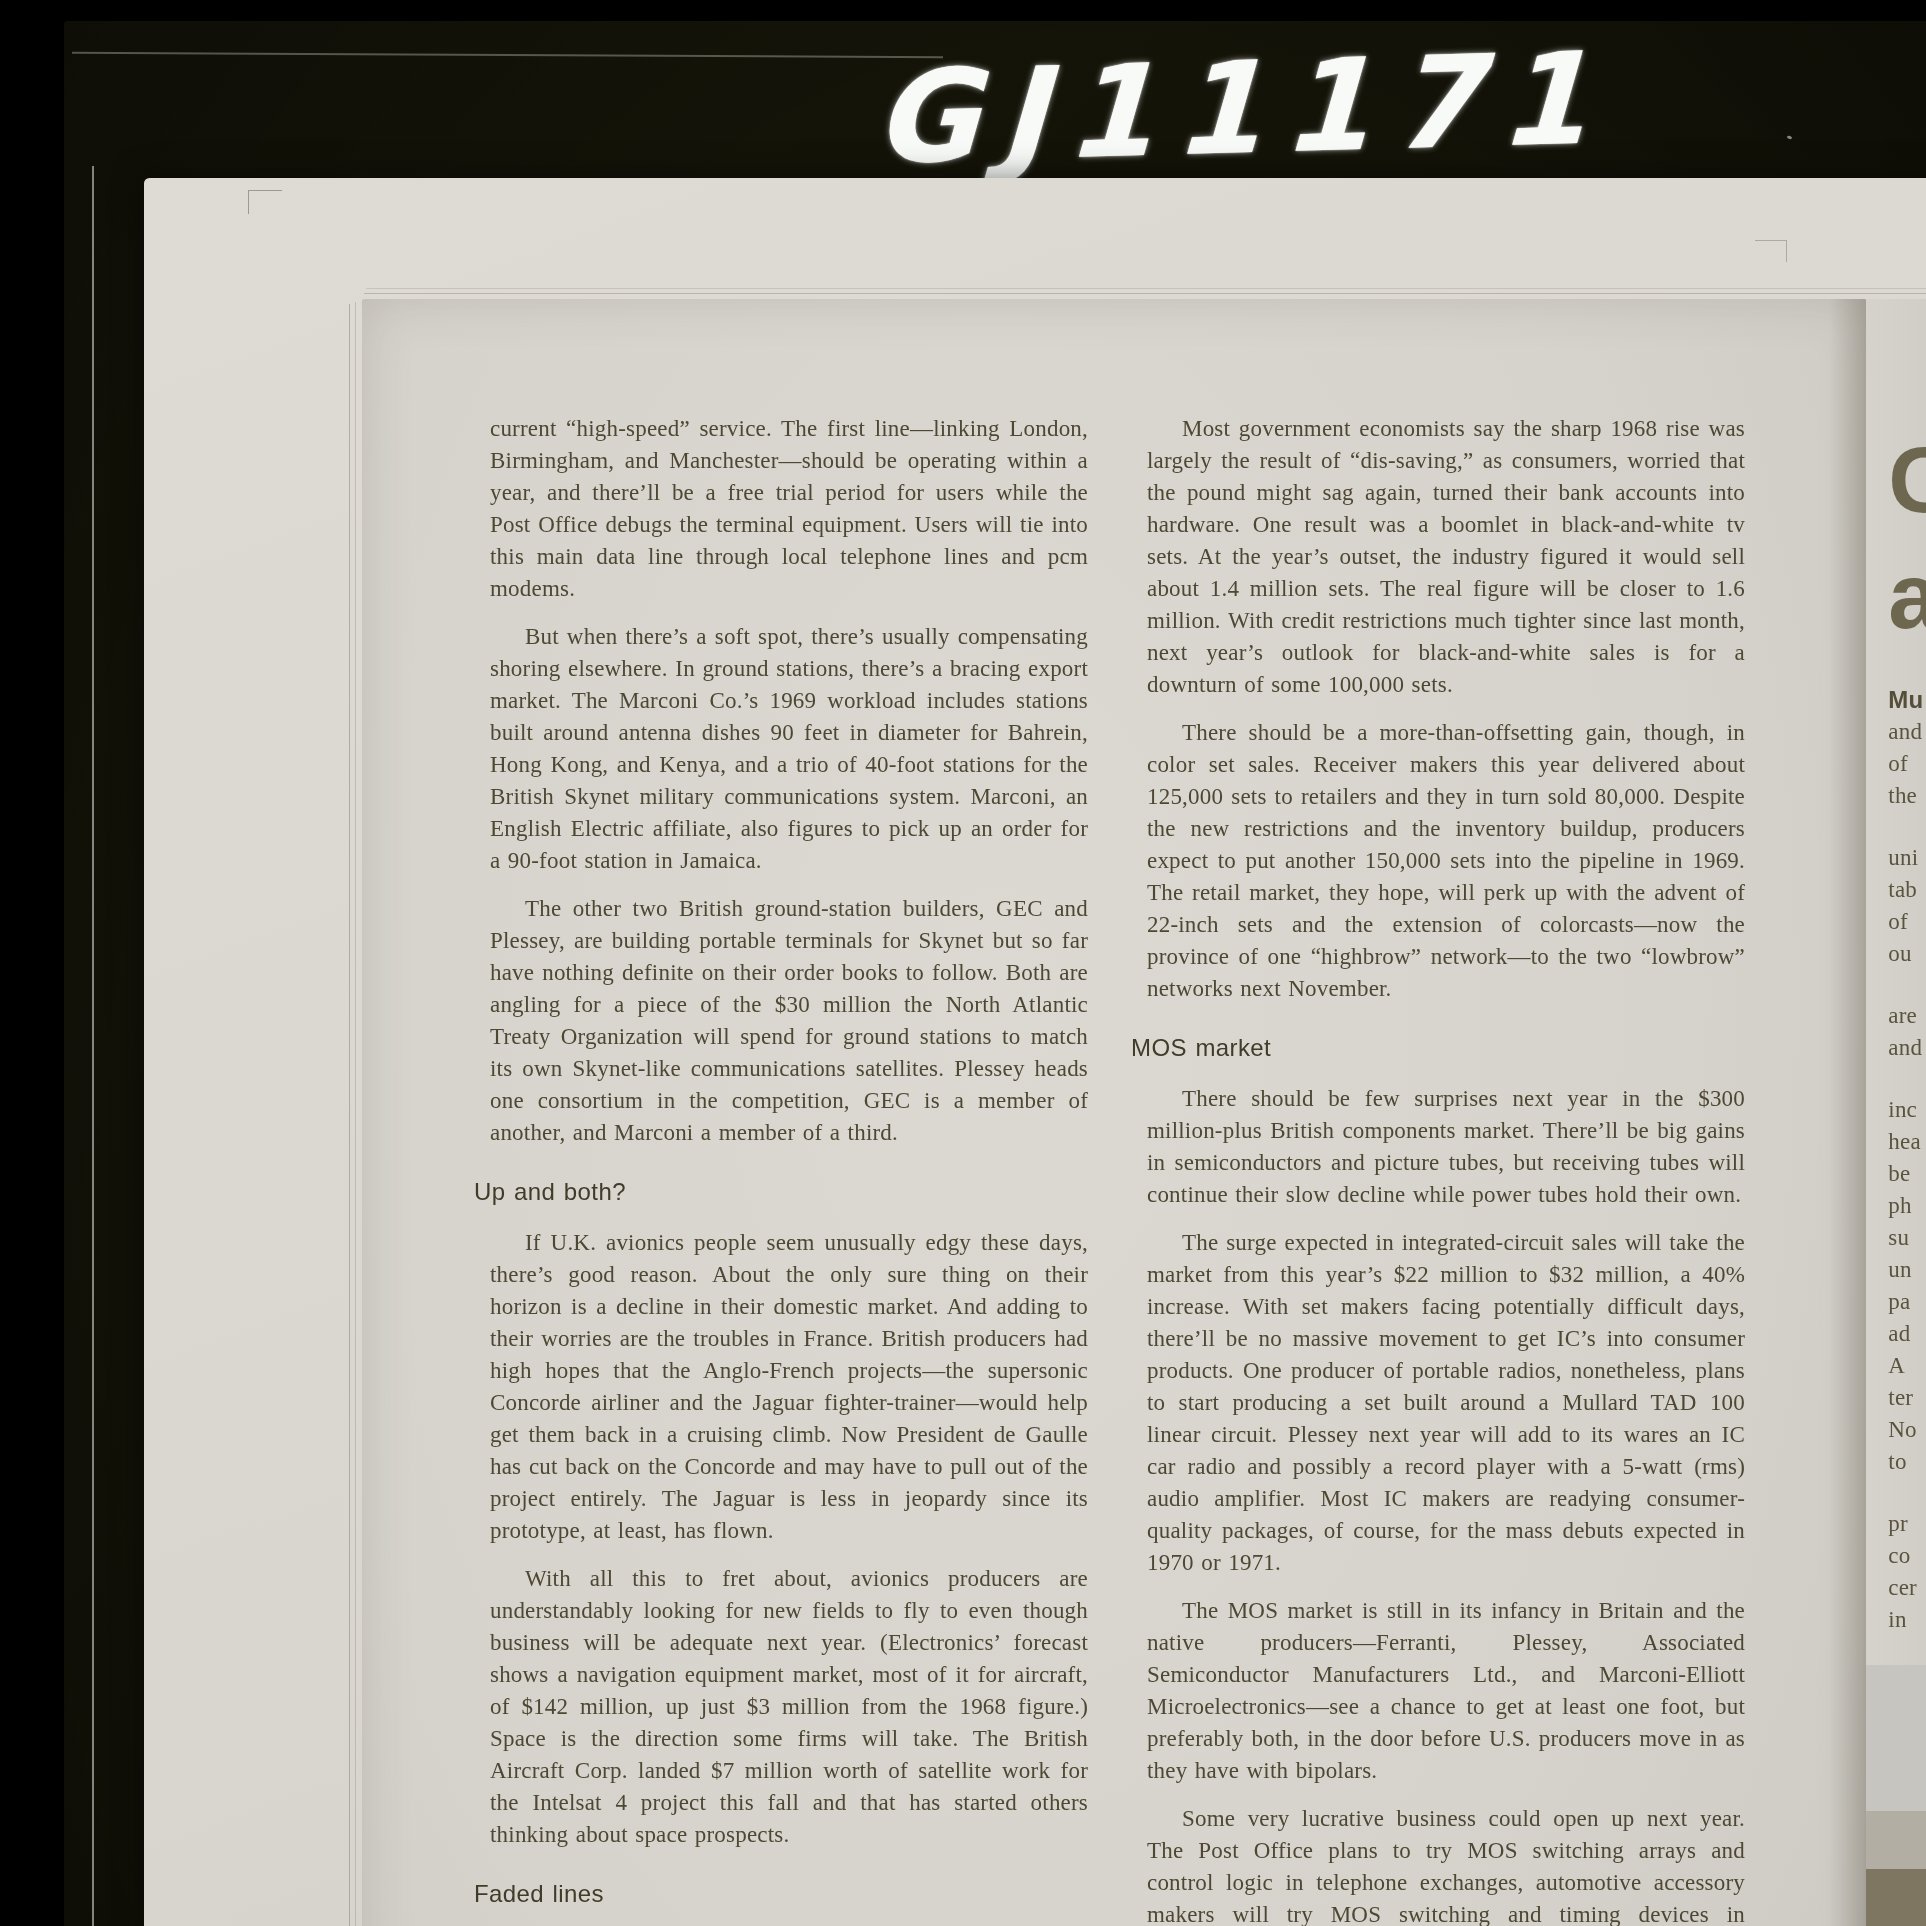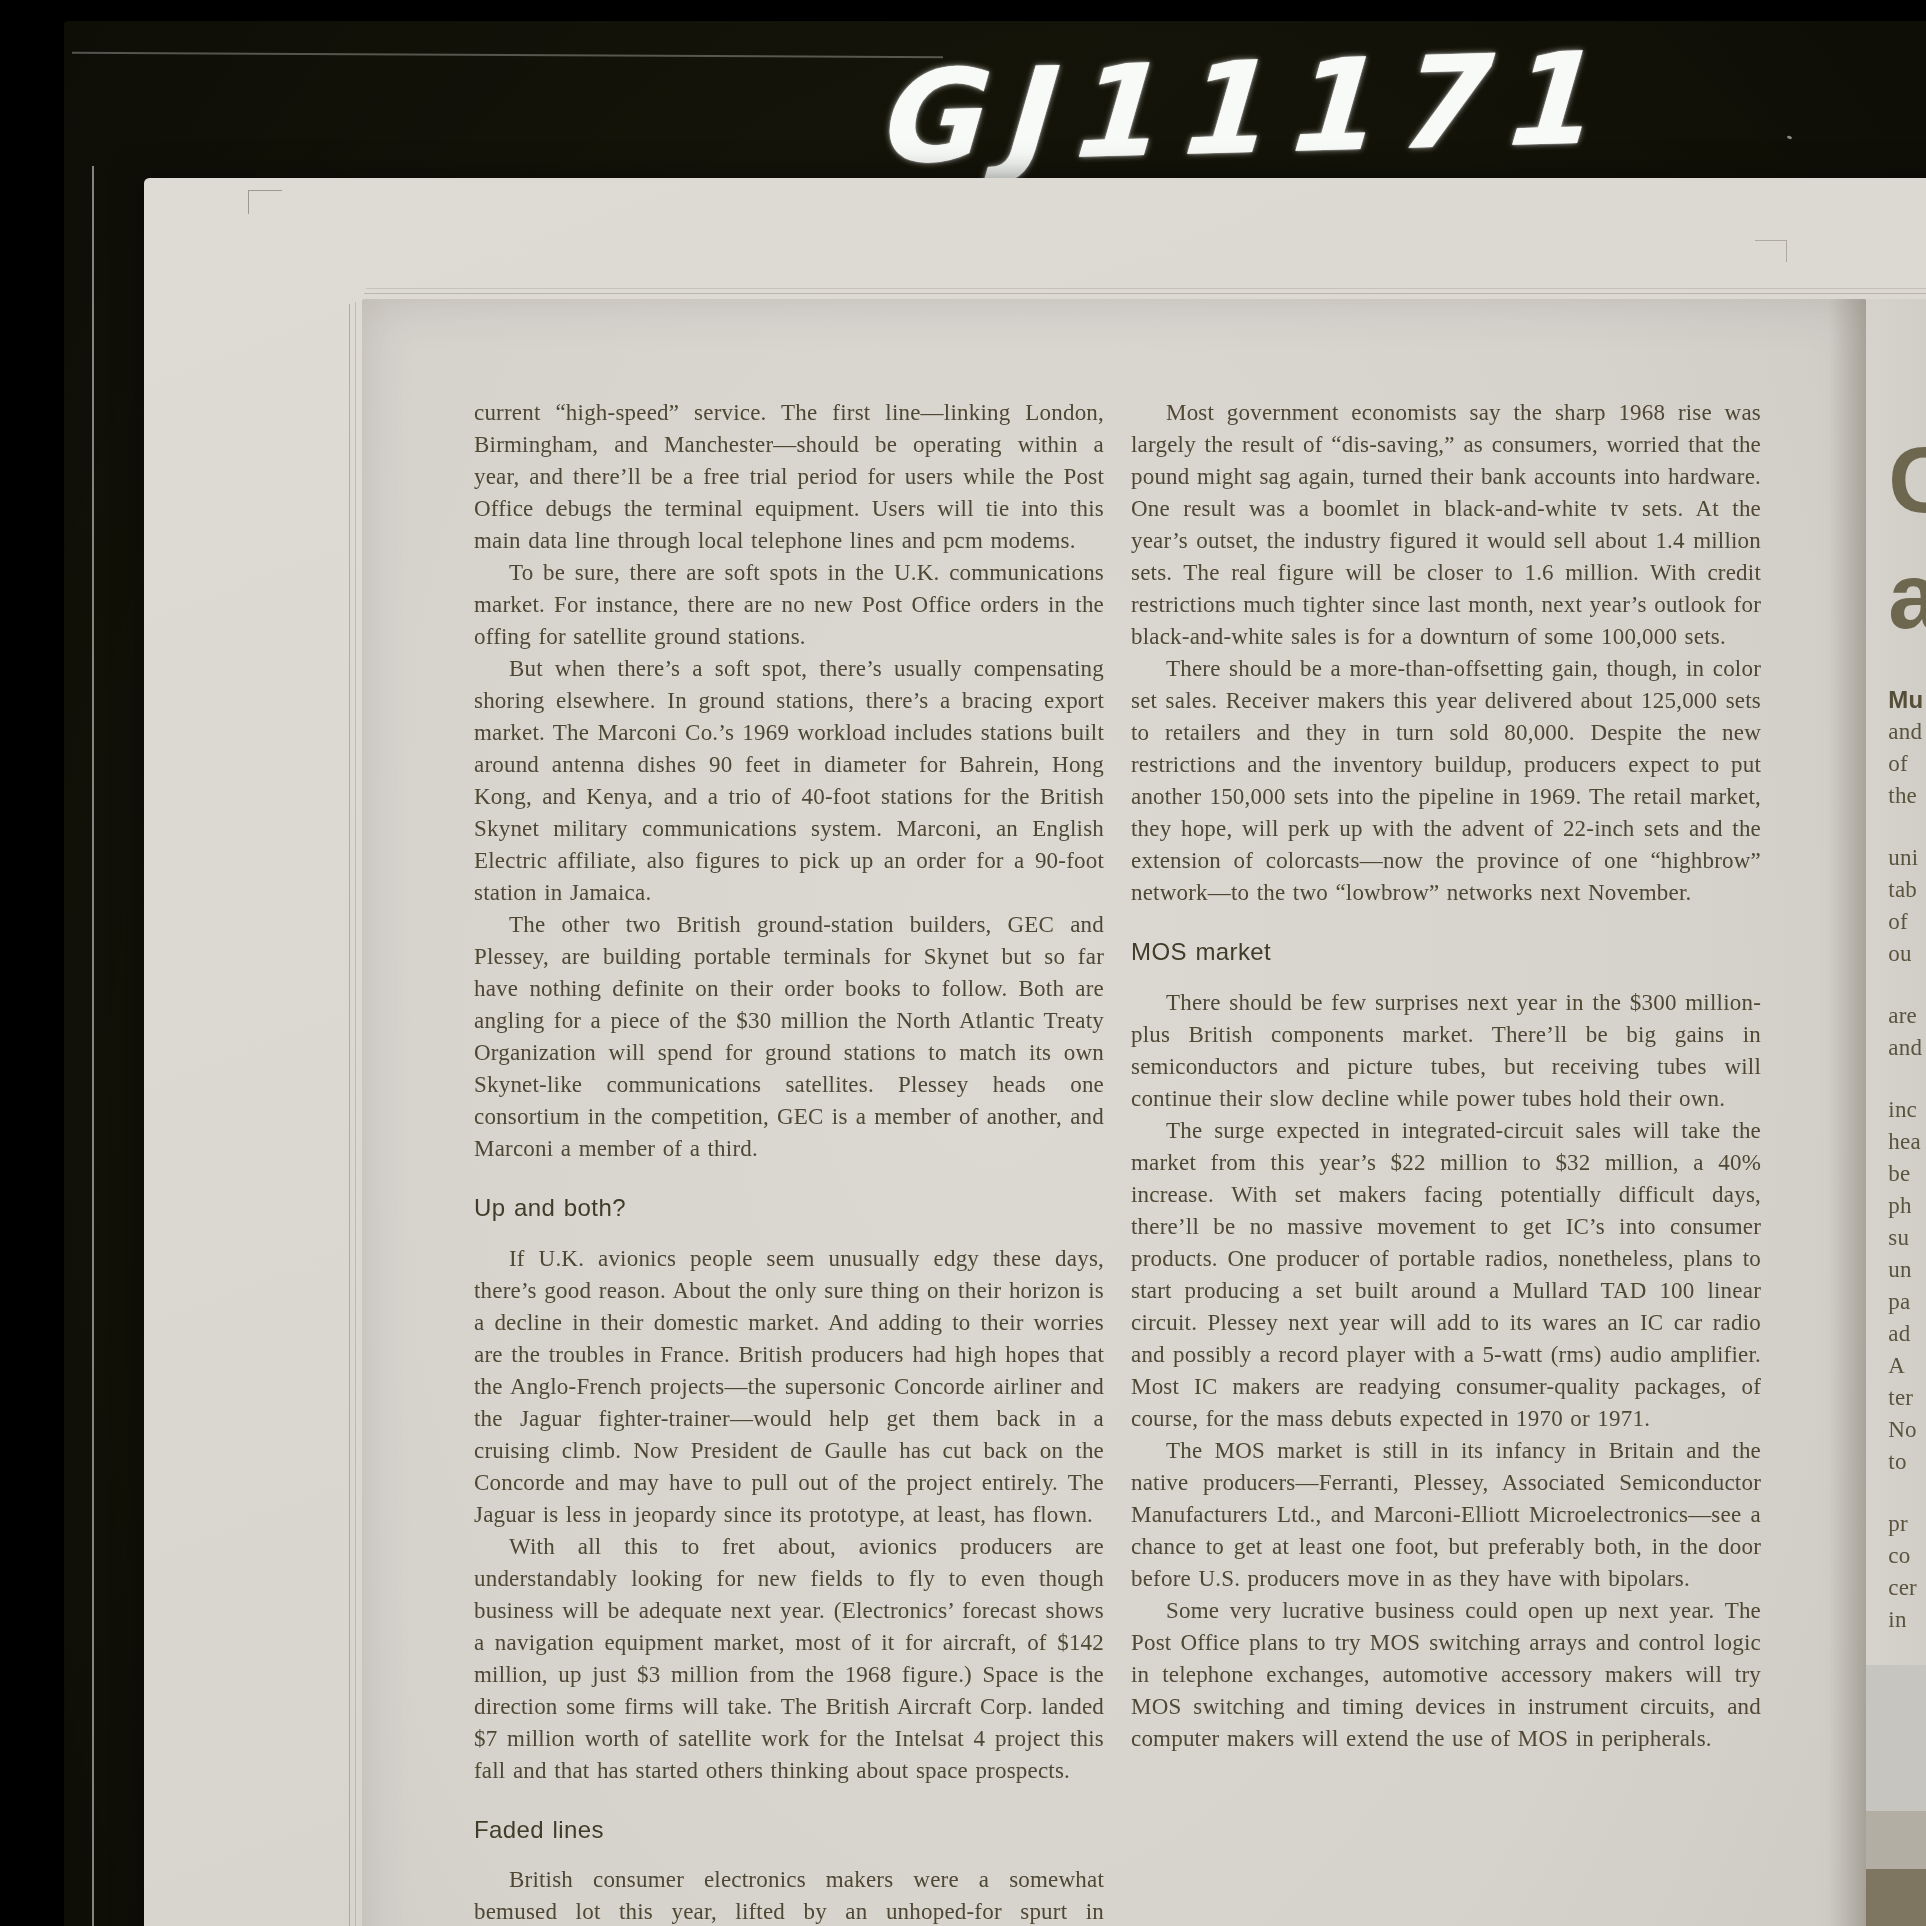--- a/index.html
+++ b/index.html
@@ -35,21 +35,21 @@
   .mag-page{position:absolute;left:362px;top:299px;width:1504px;height:2173px;
         background:radial-gradient(ellipse at 42% 32%,#dcd9d3 0%,#d6d3cd 55%,#cac7c1 100%);
         border-radius:2.3px;box-shadow:inset 0 0 50px rgba(70,65,50,.16);}
   .page-fold{position:absolute;right:0;top:0;bottom:0;width:37px;
         background:linear-gradient(to right,transparent,rgba(90,84,66,.28));}
 
   .columns{position:absolute;left:112px;top:98px;width:1287px;height:1980px;
         display:flex;gap:27px;overflow:hidden;}
   .col{flex:0 0 630px;width:630px;text-align:justify;color:#4e4733;
         font-size:23px;line-height:32px;letter-spacing:0.2px;word-spacing:1.5px;overflow:hidden;}
-  .body-p{margin:0;text-indent:35px;}
+  .body-p{margin:16px;text-indent:35px;}
   .body-p.noindent{text-indent:0;}
   .col-head{font-family:"Liberation Sans","DejaVu Sans",sans-serif;font-weight:400;
         font-size:24px;line-height:27px;color:#413b29;margin:29px 0 21.6px;letter-spacing:0.4px;
         text-align:left;text-indent:0;}
   .columns .col-head:first-child{margin-top:0;}
 
   .next-page{position:absolute;left:1866px;top:299px;width:110px;height:2173px;
         background:linear-gradient(to right,#d6d3cd,#ccc9c3);overflow:hidden;}
   .next-page::after{content:"";position:absolute;inset:0;
         background:linear-gradient(to right,transparent 55%,rgba(42,40,26,.38) 100%);}
@@ -87,21 +87,20 @@
 
 <div class="stack-line sl-v1"></div>
 <div class="stack-line sl-v2"></div>
 <div class="stack-line sl-h1"></div>
 <div class="stack-line sl-h2"></div>
 
 <div class="mag-page">
   <div class="columns">
     <div class="col">
         <p class="body-p noindent">current “high-speed” service. The first line—linking London, Birmingham, and Manchester—should be operating within a year, and there’ll be a free trial period for users while the Post Office debugs the terminal equipment. Users will tie into this main data line through local telephone lines and pcm modems.</p>
-        <p class="body-p">To be sure, there are soft spots in the U.K. communications market. For instance, there are no new Post Office orders in the offing for satellite ground stations.</p>
         <p class="body-p">But when there’s a soft spot, there’s usually compensating shoring elsewhere. In ground stations, there’s a bracing export market. The Marconi Co.’s 1969 workload includes stations built around antenna dishes 90 feet in diameter for Bahrein, Hong Kong, and Kenya, and a trio of 40-foot stations for the British Skynet military communications system. Marconi, an English Electric affiliate, also figures to pick up an order for a 90-foot station in Jamaica.</p>
         <p class="body-p">The other two British ground-station builders, GEC and Plessey, are building portable terminals for Skynet but so far have nothing definite on their order books to follow. Both are angling for a piece of the $30 million the North Atlantic Treaty Organization will spend for ground stations to match its own Skynet-like communications satellites. Plessey heads one consortium in the competition, GEC is a member of another, and Marconi a member of a third.</p>
         <h3 class="col-head">Up and both?</h3>
         <p class="body-p">If U.K. avionics people seem unusually edgy these days, there’s good reason. About the only sure thing on their horizon is a decline in their domestic market. And adding to their worries are the troubles in France. British producers had high hopes that the Anglo-French projects—the supersonic Concorde airliner and the Jaguar fighter-trainer—would help get them back in a cruising climb. Now President de Gaulle has cut back on the Concorde and may have to pull out of the project entirely. The Jaguar is less in jeopardy since its prototype, at least, has flown.</p>
         <p class="body-p">With all this to fret about, avionics producers are understandably looking for new fields to fly to even though business will be adequate next year. (Electronics’ forecast shows a navigation equipment market, most of it for aircraft, of $142 million, up just $3 million from the 1968 figure.) Space is the direction some firms will take. The British Aircraft Corp. landed $7 million worth of satellite work for the Intelsat 4 project this fall and that has started others thinking about space prospects.</p>
         <h3 class="col-head">Faded lines</h3>
         <p class="body-p">British consumer electronics makers were a somewhat bemused lot this year, lifted by an unhoped-for spurt in monochrome tv sales and let down by disappointing sales of color sets. All told, though, the market this year shot up some $40 million to $315 million. Such a gain was surprising in light of government pressures to force consumer</p>
       </div>
     <div class="col">
         <p class="body-p">Most government economists say the sharp 1968 rise was largely the result of “dis-saving,” as consumers, worried that the pound might sag again, turned their bank accounts into hardware. One result was a boomlet in black-and-white tv sets. At the year’s outset, the industry figured it would sell about 1.4 million sets. The real figure will be closer to 1.6 million. With credit restrictions much tighter since last month, next year’s outlook for black-and-white sales is for a downturn of some 100,000 sets.</p>

